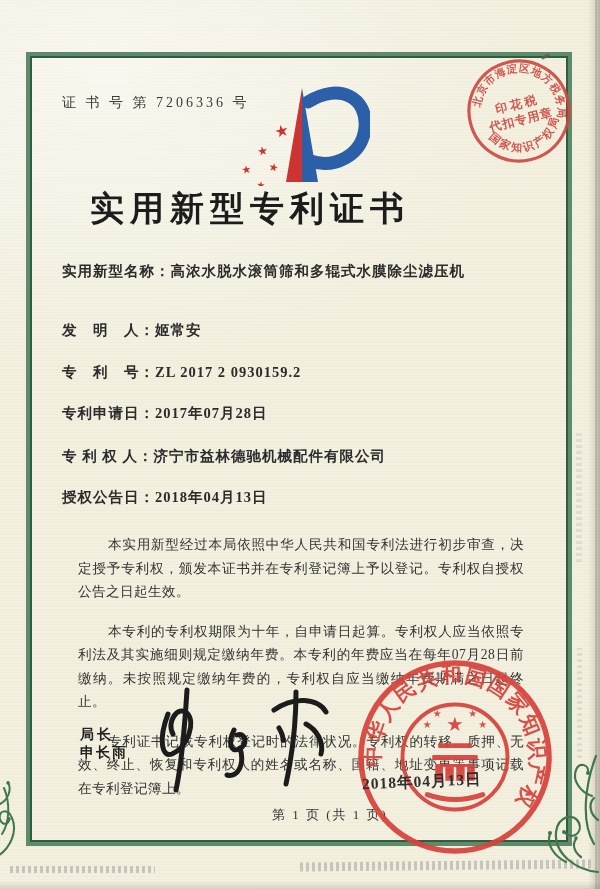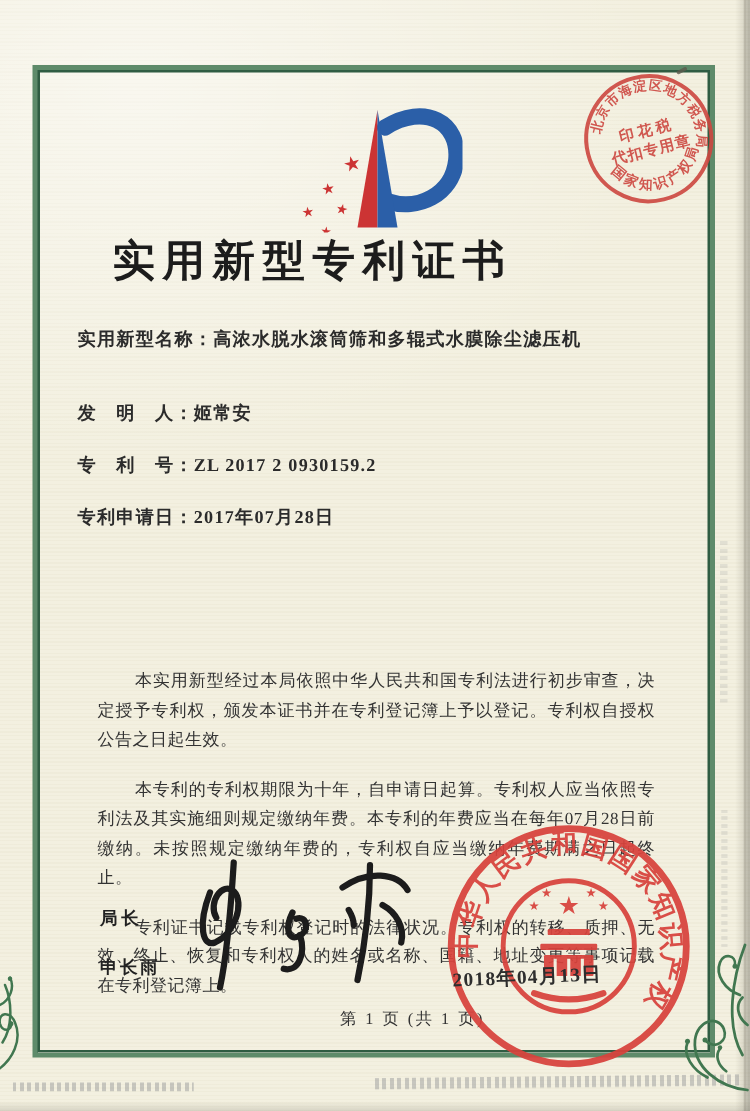--- a/index.html
+++ b/index.html
@@ -26,21 +26,21 @@
   .logo{position:absolute;left:236px;top:82px;}
   .title{position:absolute;left:0;top:186px;width:500px;text-align:center;
     font-size:34px;font-weight:700;letter-spacing:6px;color:#1c1c1c;}
   .row{position:absolute;left:62px;font-size:14.5px;font-weight:600;letter-spacing:1px;color:#2b2b2b;white-space:nowrap;}
   .row-name{top:262px}.row-inventor{top:321px}.row-patno{top:363px}
   .row-filing{top:404px}.row-patentee{top:447px}.row-grant{top:488px}
   .paras{position:absolute;left:62px;top:517px;width:478px;}
   .paras p{margin:16px;font-size:13.6px;line-height:23.5px;text-align:justify;
     text-indent:2.2em;color:#333;font-weight:500;letter-spacing:.4px;}
   .signer{position:absolute;left:80px;top:726px;font-size:14px;font-weight:700;letter-spacing:3px;color:#222;}
-  .signer .name{display:block;margin-top:21px;letter-spacing:2px;}
+  .signer .name{display:block;margin-top:0;letter-spacing:2px;}
   .signature{position:absolute;left:142px;top:680px;z-index:3;}
   .seal{position:absolute;left:356px;top:658px;z-index:2;opacity:.93;}
   .seal-date{position:absolute;left:362px;top:770px;width:195px;z-index:4;
     font-size:15.5px;font-weight:700;letter-spacing:1px;color:#2e2e2e;transform:rotate(-2.5deg);}
   .footer{position:absolute;left:0;top:806px;width:572px;text-align:center;
     font-size:13px;letter-spacing:2px;color:#333;padding-left:44px;}
   .stamp{position:absolute;left:458px;top:50px;z-index:2;opacity:.9;}
   .flourish-br{position:absolute;left:506px;top:712px;z-index:1;}
   .flourish-bl{position:absolute;left:-4px;top:764px;z-index:1;}
   .speck{position:absolute;left:541px;top:55px;width:9px;height:3px;background:#5d5b4e;
@@ -55,20 +55,21 @@
   .bleed-v2{left:577px;top:648px;width:5px;height:110px;}
   svg text{font-family:"Liberation Serif","DejaVu Serif",serif;}
 </style>
 </head>
 <body>
 
 <div class="scan">
 
   <div class="frame"></div>
 
+  <div class="cert-no">证 书 号 第 7206336 号</div>
 
   <svg class="logo" width="134" height="104" viewBox="0 0 134 104">
     <path d="M 72,20 C 104,0 132,16 129,46 C 126,74 98,87 74,79" fill="none" stroke="#2b5fa8" stroke-width="13" stroke-linecap="round"></path>
     <polygon points="66,6 50,100 66,100" fill="#cc3434"></polygon>
     <polygon points="66,6 66,100 82,100" fill="#2b5fa8"></polygon>
     <g fill="#cc3434">
       <text x="40" y="56" font-size="16" transform="rotate(-14 40 56)">★</text>
       <text x="22" y="74" font-size="12" transform="rotate(-10 22 74)">★</text>
       <text x="6" y="92" font-size="11" transform="rotate(-8 6 92)">★</text>
       <text x="32" y="88" font-size="11" transform="rotate(12 32 88)">★</text>
@@ -82,20 +83,26 @@
     <span>实用新型名称：</span><span>高浓水脱水滚筒筛和多辊式水膜除尘滤压机</span>
   </div>
   <div class="row row-inventor">
     <span>发　明　人：</span><span>姬常安</span>
   </div>
   <div class="row row-patno">
     <span>专　利　号：</span><span>ZL 2017 2 0930159.2</span>
   </div>
   <div class="row row-filing">
     <span>专利申请日：</span><span>2017年07月28日</span>
+  </div>
+  <div class="row row-patentee">
+    <span>专 利 权 人：</span><span>济宁市益林德驰机械配件有限公司</span>
+  </div>
+  <div class="row row-grant">
+    <span>授权公告日：</span><span>2018年04月13日</span>
   </div>
 
   <div class="paras">
     <p>本实用新型经过本局依照中华人民共和国专利法进行初步审查，决定授予专利权，颁发本证书并在专利登记簿上予以登记。专利权自授权公告之日起生效。</p>
     <p>本专利的专利权期限为十年，自申请日起算。专利权人应当依照专利法及其实施细则规定缴纳年费。本专利的年费应当在每年07月28日前缴纳。未按照规定缴纳年费的，专利权自应当缴纳年费期满之日起终止。</p>
     <p>专利证书记载专利权登记时的法律状况。专利权的转移、质押、无效、终止、恢复和专利权人的姓名或名称、国籍、地址变更等事项记载在专利登记簿上。</p>
   </div>
 
   <div class="signer">
     <span>局长</span>

